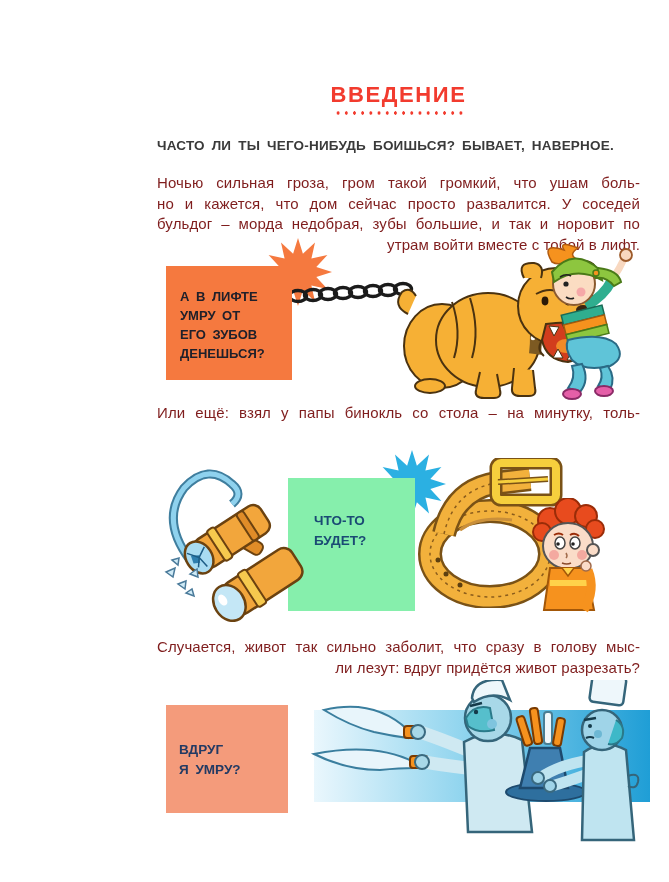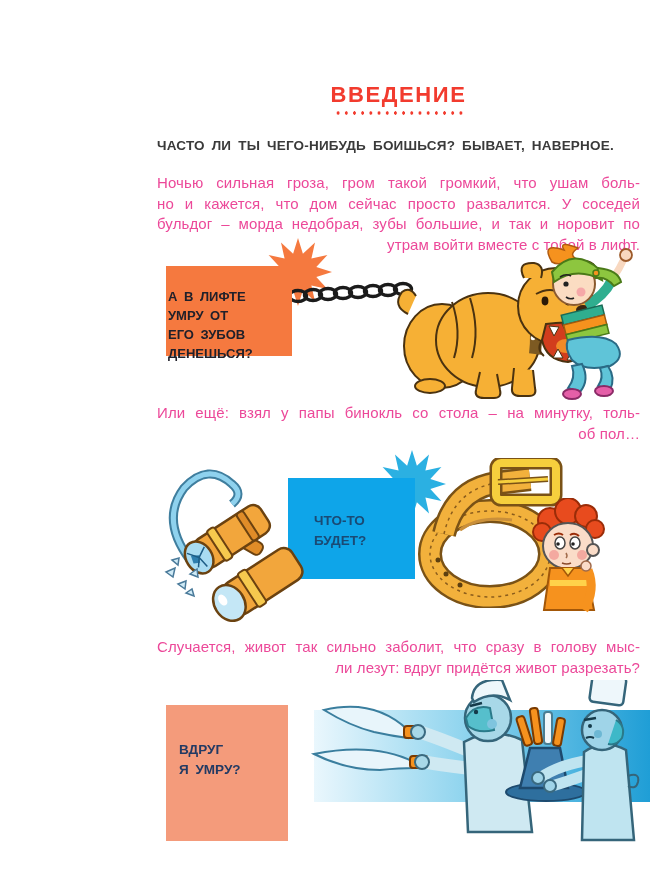--- a/index.html
+++ b/index.html
@@ -8,31 +8,31 @@
   
   .title{position:absolute;left:157px;top:84px;width:483px;text-align:center;
          color:#f23b2e;font-size:22px;font-weight:bold;letter-spacing:1.6px;line-height:22px;}
   .title-dots{position:absolute;left:334px;top:111px;width:130px;height:4px;
          background-image:radial-gradient(circle,#f23b2e 1.6px,rgba(0,0,0,0) 1.8px);
          background-size:8.2px 4px;background-repeat:repeat-x;}
   
   .lead{position:absolute;left:157px;top:137px;width:483px;font-size:13.5px;font-weight:bold;
         color:#3a3a3a;word-spacing:3px;letter-spacing:0.2px;line-height:17px;}
   .para{position:absolute;left:157px;width:483px;font-size:15px;line-height:20.5px;
-        color:#ec4899;letter-spacing:0.1px;}
+        color:#7f1d1d;letter-spacing:0.1px;}
   .para .jl{text-align:justify;text-align-last:justify;}
   .para .ll{text-align:right;}
   #p1{top:173px;} #p2{top:403px;} #p3{top:637px;}
   
   .box{position:absolute;box-sizing:border-box;font-weight:bold;z-index:3;}
-  #box-lift{left:166px;top:266px;width:126px;height:90px;background:#f5793f;
-            color:#20202a;font-size:13px;line-height:19px;padding:21px 0 0 2px;word-spacing:3px;}
-  #box-something{left:288px;top:478px;width:127px;height:101px;background:#0ea5e9;
+  #box-lift{left:166px;top:266px;width:126px;height:114px;background:#f5793f;
+            color:#20202a;font-size:13px;line-height:19px;padding:21px 0 0 14px;word-spacing:3px;}
+  #box-something{left:288px;top:478px;width:127px;height:133px;background:#86efac;
             color:#1a4a74;font-size:13.5px;line-height:20px;padding:33px 0 0 26px;}
-  #box-die{left:166px;top:705px;width:122px;height:136px;background:#f49b7b;
+  #box-die{left:166px;top:705px;width:122px;height:108px;background:#f49b7b;
             color:#233a63;font-size:13.5px;line-height:20px;padding:35px 0 0 13px;word-spacing:3px;}
   .burst{position:absolute;z-index:2;}
   #burst-orange{left:258px;top:232px;}
   #burst-blue{left:372px;top:444px;}
   .scene{position:absolute;z-index:4;}
   #scene-dog{left:292px;top:240px;}
   #ill-binoculars{left:156px;top:460px;}
   #ill-belt{left:416px;top:458px;}
   #ill-boy2{left:526px;top:498px;}
   #scene-surgery{left:298px;top:680px;z-index:1;}
@@ -133,21 +133,20 @@
         <path d="M58,124 Q66,140 56,152 L44,148 Q52,138 48,126 Z"></path>
         <path d="M84,126 Q92,138 86,150 L74,146 Q80,138 76,128 Z"></path>
       </g>
       <ellipse cx="48" cy="154" rx="9" ry="5" fill="#e55fa8" stroke="#8a2a66" stroke-width="2"></ellipse>
       <ellipse cx="80" cy="151" rx="9" ry="5" fill="#e55fa8" stroke="#8a2a66" stroke-width="2"></ellipse>
     </g>
   </svg>
 
   <div class="para" id="p2">
     <div class="jl">Или ещё: взял у папы бинокль со стола – на минутку, толь-</div>
-    <div class="ll">об пол…</div>
   </div>
 
   <svg class="burst" id="burst-blue" width="80" height="80" viewBox="0 0 80 80">
     <polygon fill="#2bb0e2" points="74,40 58.3,44.9 69.4,57 53.4,53.4 57,69.4 44.9,58.3 40,74 35.1,58.3 23,69.4 26.6,53.4 10.6,57 21.7,44.9 6,40 21.7,35.1 10.6,23 26.6,26.6 23,10.6 35.1,21.7 40,6 44.9,21.7 57,10.6 53.4,26.6 69.4,23 58.3,35.1"></polygon>
   </svg>
   <div class="box" id="box-something">
     <div>ЧТО-ТО</div>
     <div>БУДЕТ?</div>
   </div>
 

